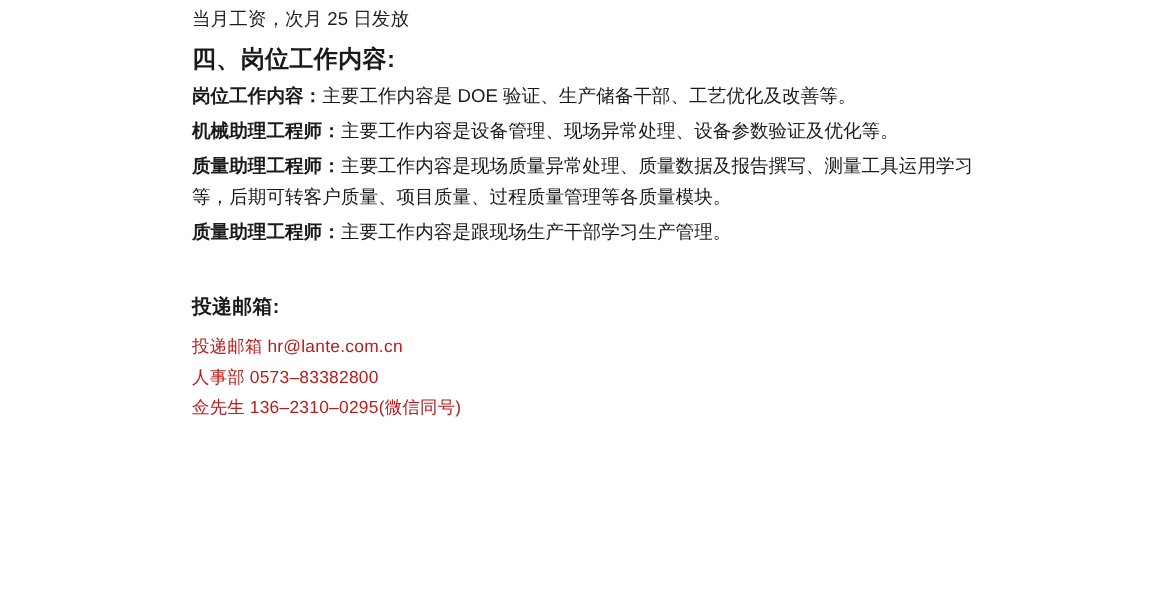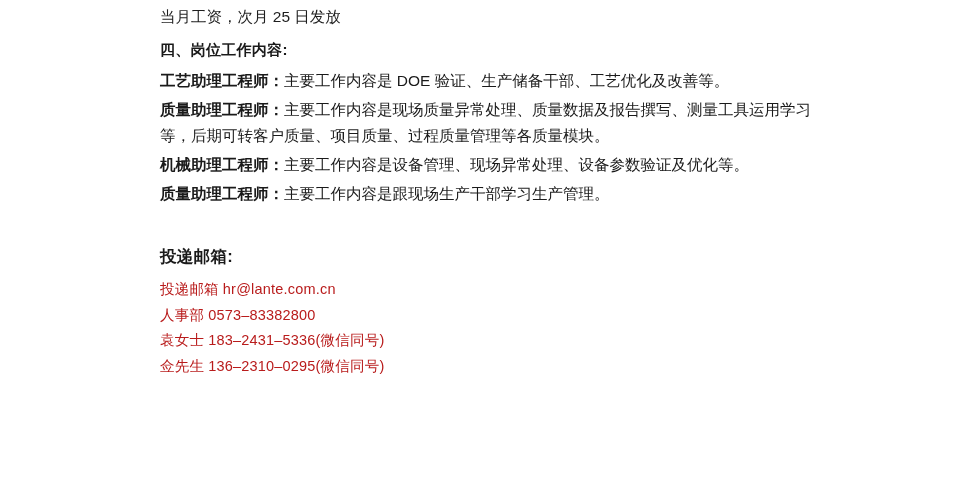--- a/index.html
+++ b/index.html
@@ -26,21 +26,21 @@
     font-size: 15.5px;
     line-height: 27px;
     color: #1e1e1e;
   }
   .top-line {
     padding-top: 4px;
     font-size: 15.5px;
     line-height: 26px;
   }
   .section-heading {
-    font-size: 15px;
+    font-size: 20px;
     font-weight: bold;
     line-height: 30px;
     padding-top: 5px;
     letter-spacing: 0.3px;
   }
   .job-block {
     font-size: 15.5px;
     line-height: 26px;
     padding-top: 3px;
     text-align: justify;
@@ -88,29 +88,29 @@
 </head>
 <body>
 
 <div class="page">
 
   <div class="line top-line">当月工资，次月 25 日发放</div>
 
   <div class="section-heading">四、岗位工作内容:</div>
 
   <div class="job-block">
-    <span class="role">工艺助理工程师</span><span class="role">：</span><span class="desc">主要工作内容是 DOE 验证、生产储备干部、工艺优化及改善等。</span>
+    <span class="role">岗位工作内容</span><span class="role">：</span><span class="desc">主要工作内容是 DOE 验证、生产储备干部、工艺优化及改善等。</span>
+  </div>
+
+  <div class="job-block">
+    <span class="role">机械助理工程师</span><span class="role">：</span><span class="desc">主要工作内容是设备管理、现场异常处理、设备参数验证及优化等。</span>
   </div>
 
   <div class="job-block">
     <span class="role">质量助理工程师</span><span class="role">：</span><span class="desc">主要工作内容是现场质量异常处理、质量数据及报告撰写、测量工具运用学习等，后期可转客户质量、项目质量、过程质量管理等各质量模块。</span>
-  </div>
-
-  <div class="job-block">
-    <span class="role">机械助理工程师</span><span class="role">：</span><span class="desc">主要工作内容是设备管理、现场异常处理、设备参数验证及优化等。</span>
   </div>
 
   <div class="job-block">
     <span class="role">质量助理工程师</span><span class="role">：</span><span class="desc">主要工作内容是跟现场生产干部学习生产管理。</span>
   </div>
 
   <div class="spacer-lg"></div>
 
   <div class="contact-heading">投递邮箱:</div>
 
@@ -119,24 +119,20 @@
   <div class="contact-line">
     <span class="label">投递邮箱</span>
     <span class="value">hr@lante.com.cn</span>
   </div>
 
   <div class="contact-line">
     <span class="label">人事部</span>
     <span class="value">0573–83382800</span>
   </div>
 
-  <div class="contact-line">
-    <span class="label">袁女士</span>
-    <span class="value">183–2431–5336(微信同号)</span>
-  </div>
 
   <div class="contact-line">
     <span class="label">佥先生</span>
     <span class="value">136–2310–0295(微信同号)</span>
   </div>
 
 
 </div>
 
 </body></html>

